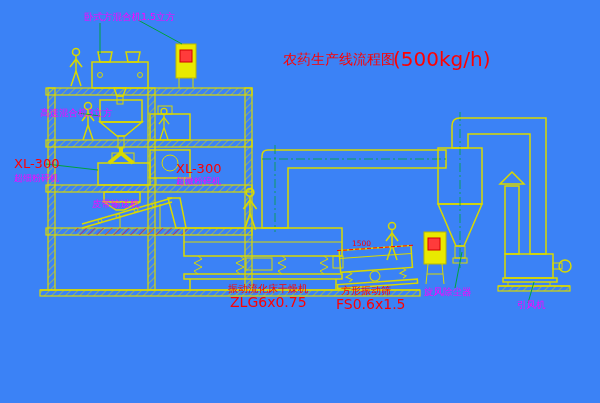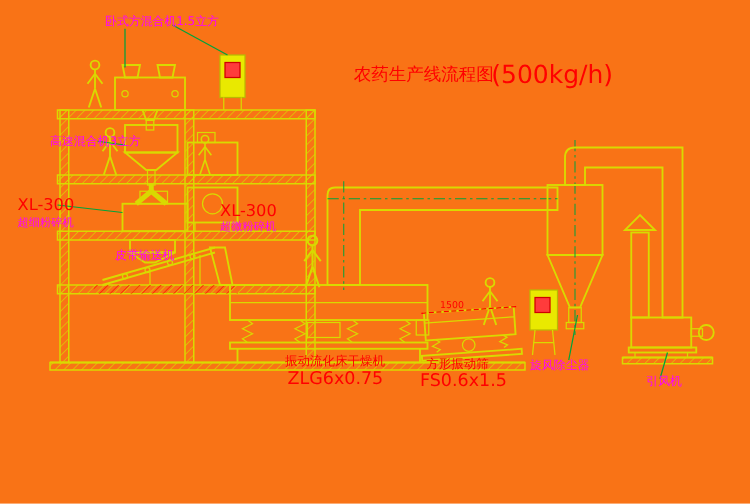--- a/index.html
+++ b/index.html
@@ -1,16 +1,16 @@
 <!DOCTYPE html>
 <html><head>
 <meta charset="utf-8">
 <style>
   html,body{margin:0;padding:0;background:#ffffff;}
-  .stage{width:600px;height:403px;background:#f97316;position:relative;overflow:hidden;}
+  .stage{width:600px;height:403px;background:#3b82f6;position:relative;overflow:hidden;}
   svg text{font-family:"DejaVu Sans",sans-serif;}
   .ln-y{stroke:#d9d900;fill:none;stroke-width:1.5;}
   .ln-y2{stroke:#d9d900;fill:none;stroke-width:1;}
   .ln-y-thick{stroke:#d9d900;fill:none;stroke-width:4;}
   .fill-hatch{fill:url(#hatchY);stroke:#d9d900;stroke-width:1.2;}
   .fill-hatch-r{fill:url(#hatchR);stroke:none;}
   .ln-g{stroke:#00a33c;fill:none;stroke-width:1;}
   .dash-g{stroke:#00a33c;fill:none;stroke-width:0.8;stroke-dasharray:9 3 2 3;}
   .dash-r{stroke:#ff0000;fill:none;stroke-width:1;stroke-dasharray:4 2;}
   .person{stroke:#d9d900;fill:none;stroke-width:1.5;}

